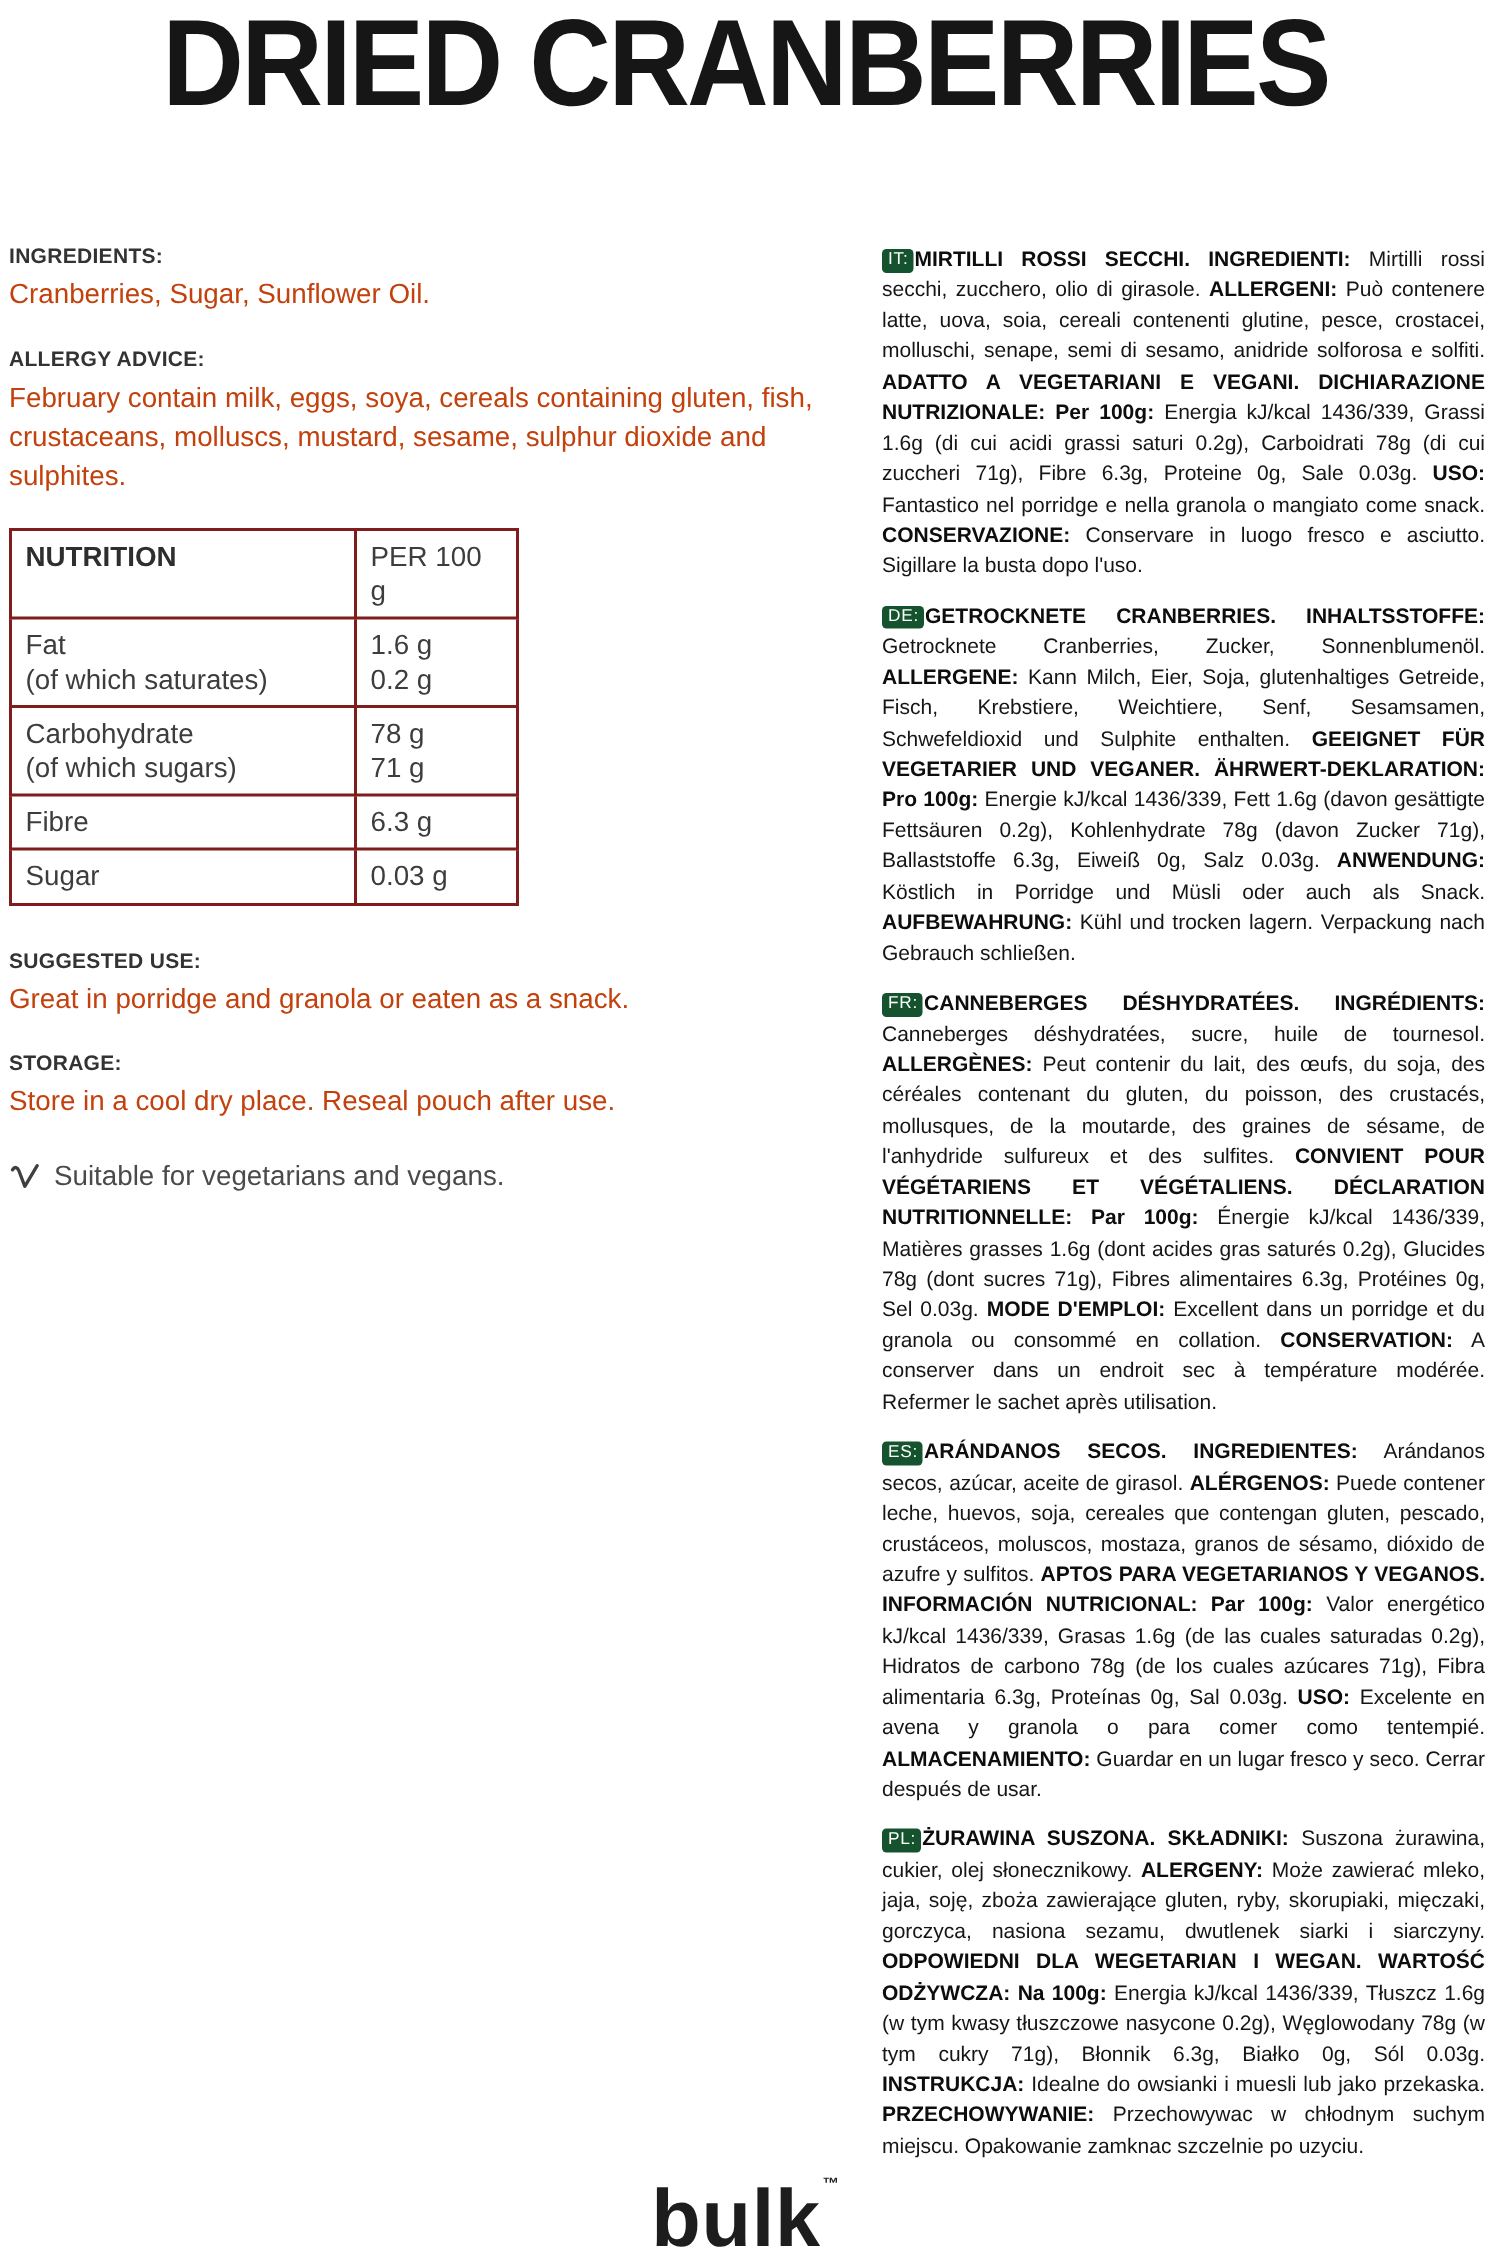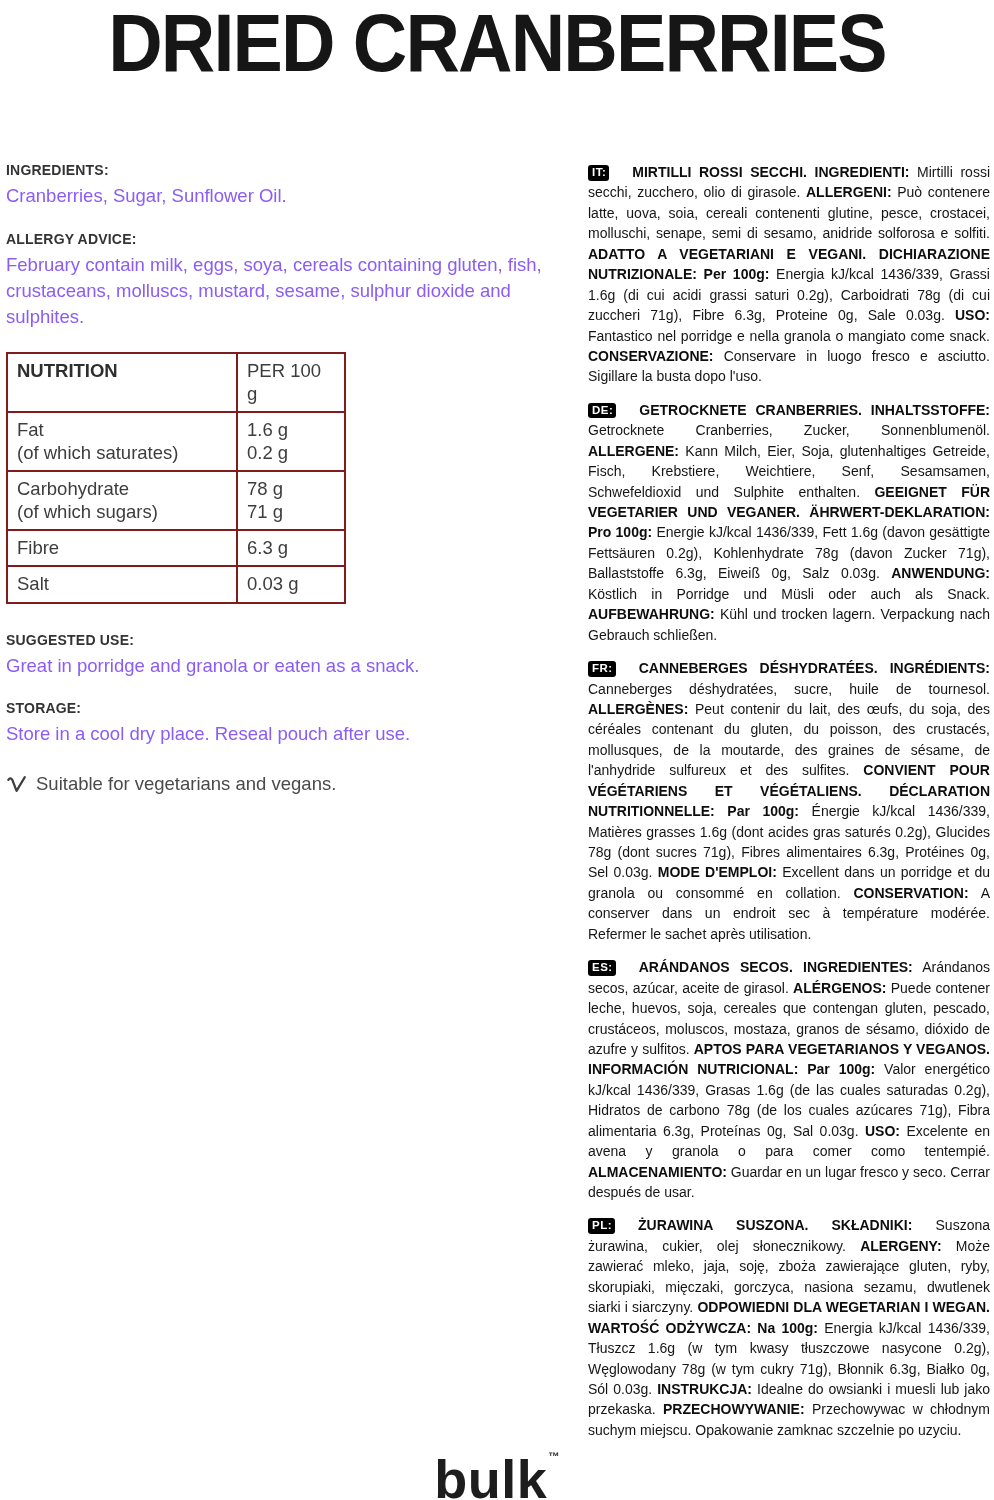--- a/index.html
+++ b/index.html
@@ -36,21 +36,21 @@
     margin:0 0 5px 0;
     font-size:14px;
     font-weight:bold;
     color:#333333;
     letter-spacing:0.2px;
   }
   .lbody{
     margin:0 0 22px 0;
     font-size:18.5px;
     line-height:1.4;
-    color:#8b5cf6;
+    color:#c2410c;
   }
   table.nutrition{
     border-collapse:collapse;
     margin:6px 0 28px 0;
     width:340px;
   }
   table.nutrition td,table.nutrition th{
     border:2px solid #7f1d1d;
     padding:5px 9px 6px 9px;
     font-size:18.5px;
@@ -76,28 +76,28 @@
     width:402px;
     font-size:14px;
     line-height:1.46;
     text-align:justify;
     color:#151515;
   }
   .lang-block{margin:0 0 13px 0;}
   .lang-block b{font-weight:bold;color:#0d0d0d;}
   .lang-tag{
     display:inline-block;
-    background:#000000;
+    background:#14532d;
     color:#ffffff;
-    font-weight:bold;
+    font-weight:normal;
     font-size:11.5px;
     line-height:1;
     padding:2px 3px 2px 4px;
     border-radius:3px;
-    margin-right:23px;
+    margin-right:1px;
     letter-spacing:0.5px;
     vertical-align:1px;
   }
   
   .footer-logo{
     position:absolute;
     left:0;right:0;
     bottom:-10px;
     text-align:center;
     font-size:54px;
@@ -140,21 +140,21 @@
           </tr>
           <tr>
             <td>Carbohydrate<br>(of which sugars)</td>
             <td>78 g<br>71 g</td>
           </tr>
           <tr>
             <td>Fibre</td>
             <td>6.3 g</td>
           </tr>
           <tr>
-            <td>Salt</td>
+            <td>Sugar</td>
             <td>0.03 g</td>
           </tr>
         </tbody>
     </table>
 
     <p class="lhead">SUGGESTED USE:</p>
     <p class="lbody">Great in porridge and granola or eaten as a snack.</p>
 
     <p class="lhead">STORAGE:</p>
     <p class="lbody" style="margin-bottom:0;">Store in a cool dry place. Reseal pouch after use.</p>

